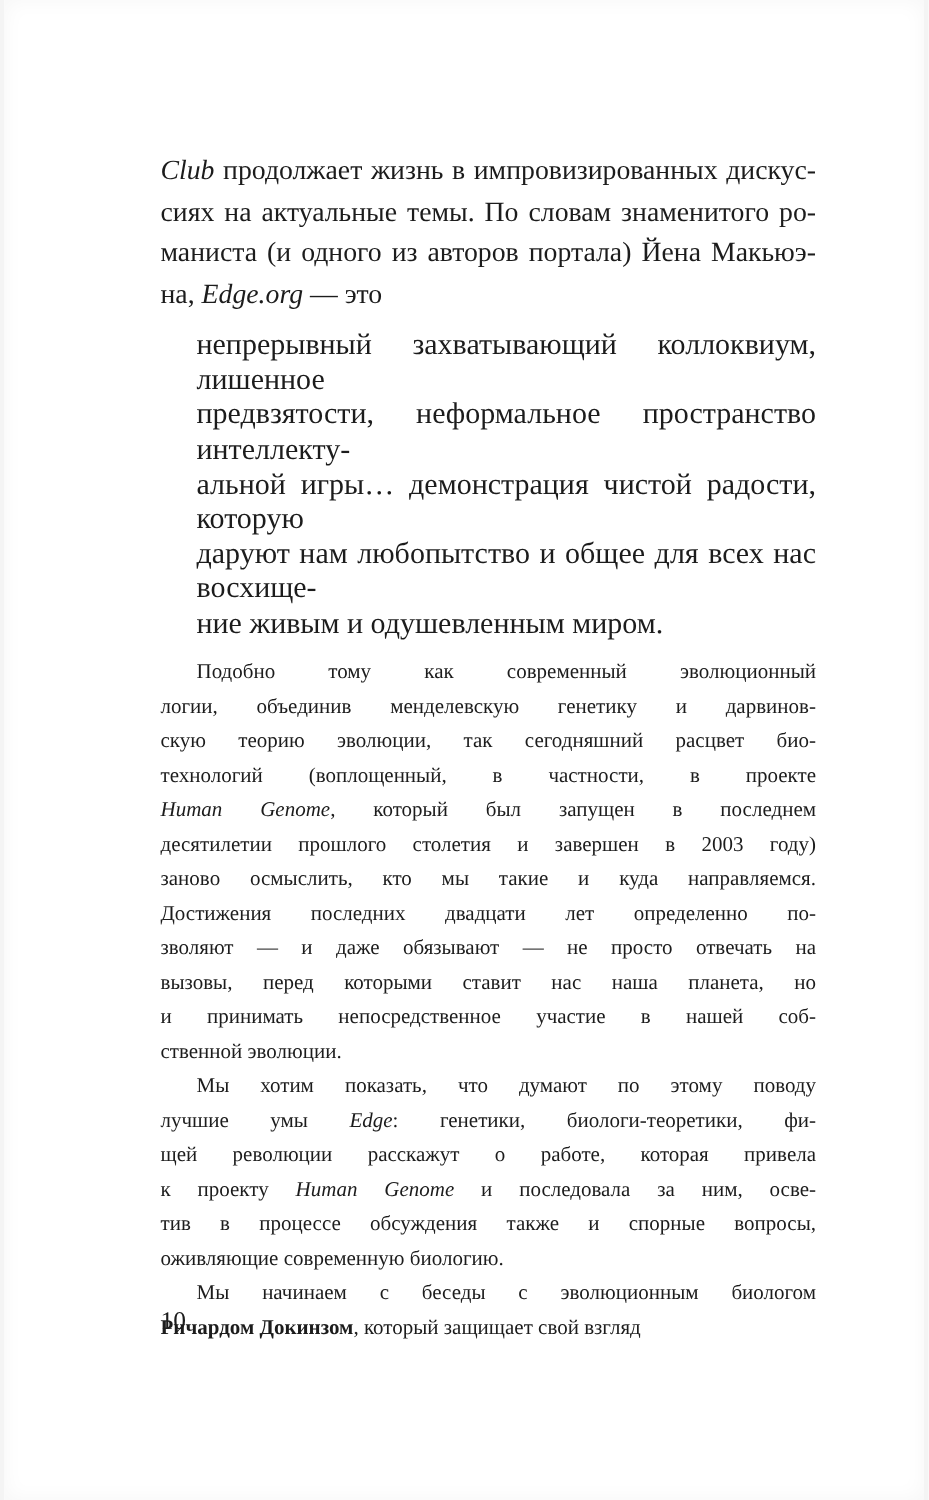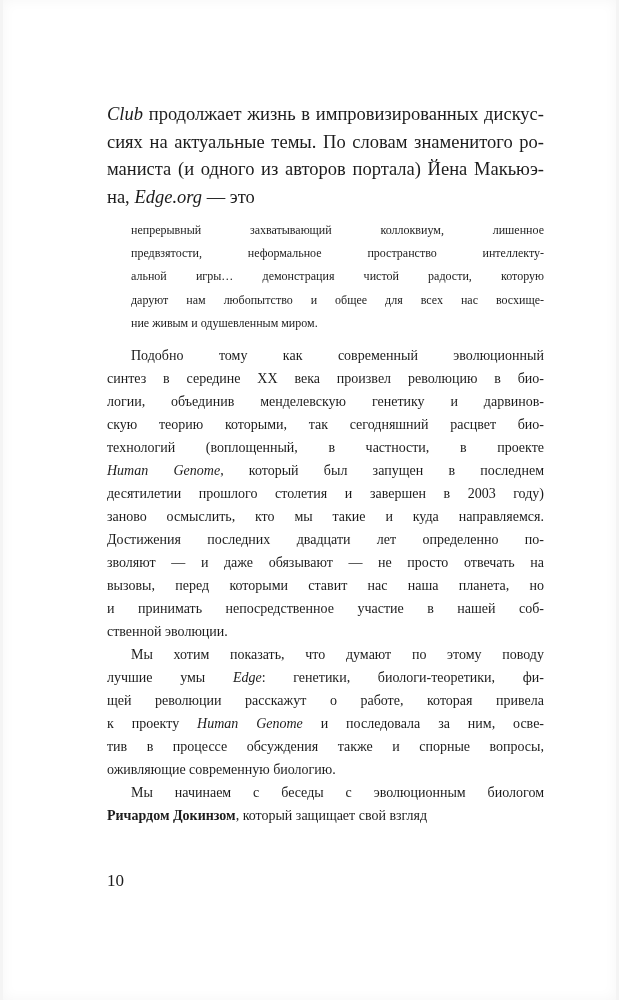--- a/index.html
+++ b/index.html
@@ -26,21 +26,21 @@
     top:101px;
     left:104px;
     width:437px;
   }
   .para{margin:0;}
   .para-lead{
     font-size:18.5px;
     line-height:27.5px;
   }
   .para-quote{
-    font-size:12px;
+    font-size:20px;
     line-height:23.2px;
     margin-top:8px;
     margin-bottom:9px;
     padding-left:24px;
   }
   .para-body{
     font-size:14px;
     line-height:23px;
   }
   .line{
@@ -78,23 +78,22 @@
       </div>
       <div class="para para-quote">
         <div class="line"><span class="">непрерывный захватывающий коллоквиум, лишенное</span></div>
         <div class="line"><span class="">предвзятости, неформальное пространство интеллекту-</span></div>
         <div class="line"><span class="">альной игры… демонстрация чистой радости, которую</span></div>
         <div class="line"><span class="">даруют нам любопытство и общее для всех нас восхище-</span></div>
         <div class="line last"><span class="">ние живым и одушевленным миром.</span></div>
       </div>
       <div class="para para-body">
         <div class="line first-indent"><span class="">Подобно тому как современный эволюционный</span></div>
-        <div class="line"><span class="">синтез в середине XX века произвел революцию в био-</span></div>
         <div class="line"><span class="">логии, объединив менделевскую генетику и дарвинов-</span></div>
-        <div class="line"><span class="">скую теорию которыми, так сегодняшний расцвет био-</span></div>
+        <div class="line"><span class="">скую теорию эволюции, так сегодняшний расцвет био-</span></div>
         <div class="line"><span class="">технологий (воплощенный, в частности, в проекте</span></div>
         <div class="line"><span class="em ">Human Genome</span><span class="">, который был запущен в последнем</span></div>
         <div class="line"><span class="">десятилетии прошлого столетия и завершен в 2003 году)</span></div>
         <div class="line"><span class="">заново осмыслить, кто мы такие и куда направляемся.</span></div>
         <div class="line"><span class="">Достижения последних двадцати лет определенно по-</span></div>
         <div class="line"><span class="">зволяют — и даже обязывают — не просто отвечать на</span></div>
         <div class="line"><span class="">вызовы, перед которыми ставит нас наша планета, но</span></div>
         <div class="line"><span class="">и принимать непосредственное участие в нашей соб-</span></div>
         <div class="line last"><span class="">ственной эволюции.</span></div>
       </div>

